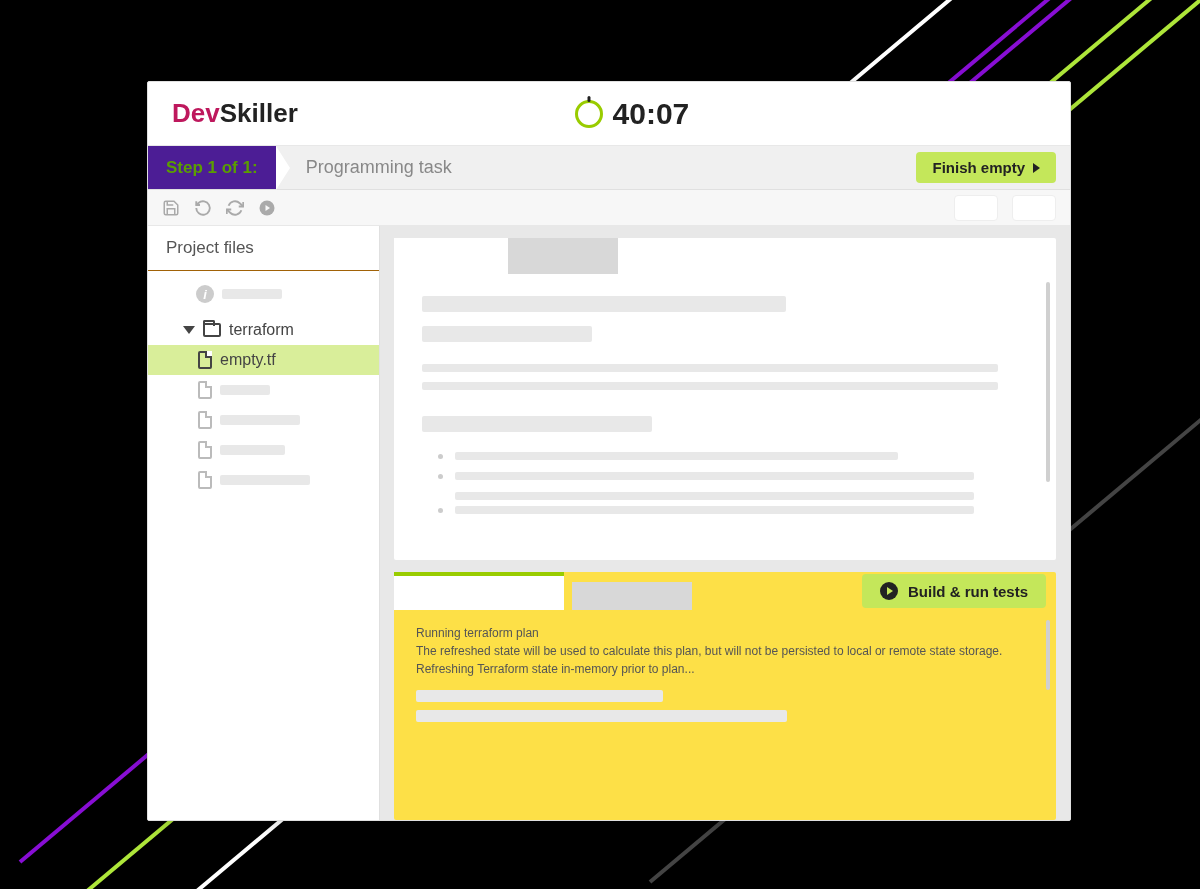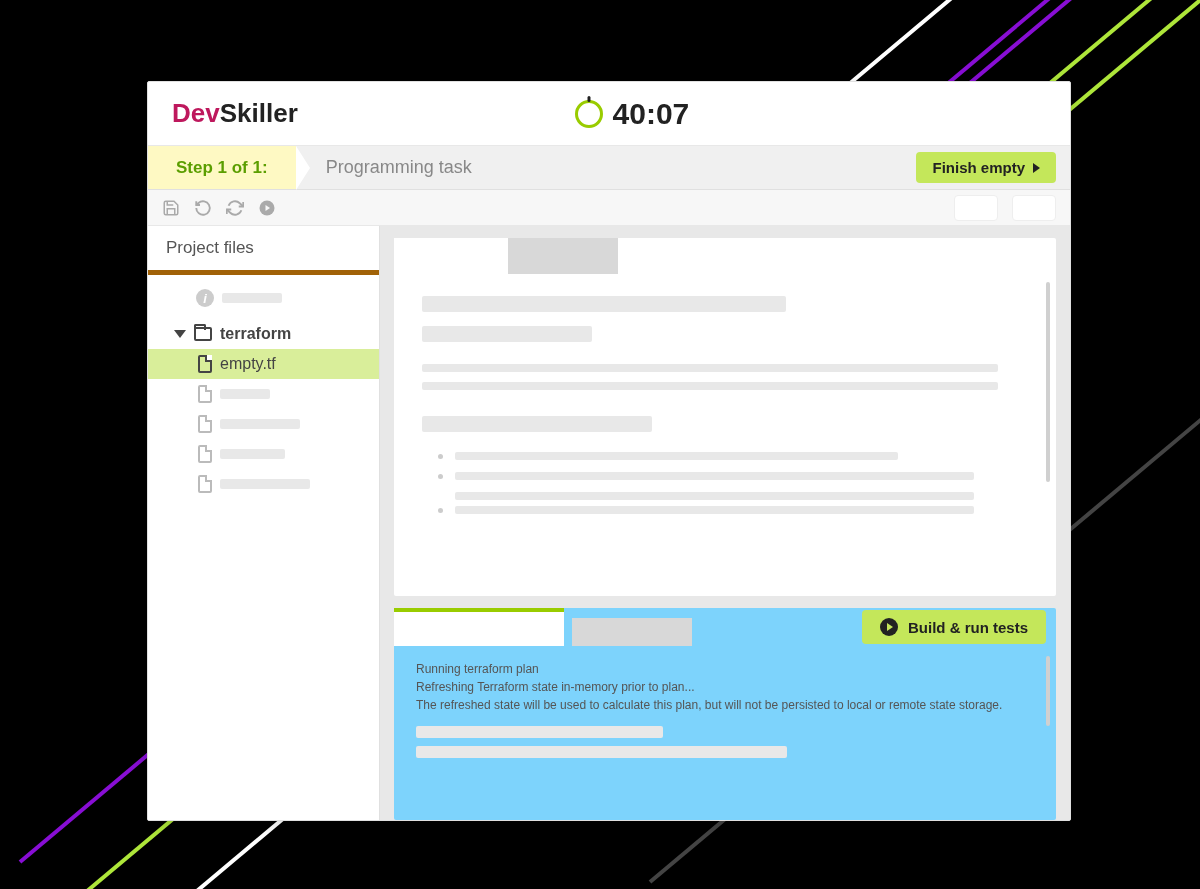--- a/index.html
+++ b/index.html
@@ -60,24 +60,24 @@
 .stepbar {
   height: 44px;
   background: #f0f0f0;
   border-bottom: 1px solid #e0e0e0;
   display: flex;
   align-items: center;
   padding: 0 14px 0 0;
 }
 .step-chip {
   height: 100%;
-  background: #fef9c3;
-  display: flex;
-  align-items: center;
-  padding: 0 28px;
+  background: #4c1d95;
+  display: flex;
+  align-items: center;
+  padding: 0 18px;
   position: relative;
   color: #5b9e00;
   font-weight: 600;
   font-size: 17px;
 }
 .step-chip::after {
   content: "";
   position: absolute;
   right: -14px; top: 0;
   border-top: 22px solid transparent;
@@ -135,21 +135,21 @@
   background: #fff;
   margin: 0;
   border-right: 1px solid #e0e0e0;
   display: flex;
   flex-direction: column;
 }
 .side-title {
   padding: 12px 18px;
   font-size: 17px;
   color: #555;
-  border-bottom: 5px solid #a16207;
+  border-bottom: 1px solid #a16207;
 }
 .tree { padding: 8px 0; }
 .tree-row {
   display: flex;
   align-items: center;
   gap: 8px;
   padding: 6px 18px;
   font-size: 16px;
   color: #444;
   cursor: pointer;
@@ -245,24 +245,24 @@
   position: absolute;
   right: 6px;
   top: 44px;
   width: 4px;
   height: 200px;
   background: #d0d0d0;
   border-radius: 2px;
 }
 
 .console-wrap {
-  background: #7dd3fc;
-  border-radius: 2px;
-  position: relative;
-  height: 212px;
+  background: #fde047;
+  border-radius: 2px;
+  position: relative;
+  height: 248px;
   display: flex;
   flex-direction: column;
 }
 .con-top {
   display: flex;
   align-items: center;
   height: 38px;
   position: relative;
 }
 .con-accent {
@@ -397,21 +397,21 @@
 
   <div class="body">
 
     <div class="sidebar">
       <div class="side-title">Project files</div>
       <div class="tree">
         <div class="tree-row indent1 dim">
           <span class="info-icon">i</span>
           <span class="ph-bar" style="width:60px;"></span>
         </div>
-        <div class="tree-row" style="padding-left:26px; margin-top:6px;font-weight:bold;">
+        <div class="tree-row" style="padding-left:35px; margin-top:6px;">
           <span class="caret-down"></span>
           <span class="folder-icon"></span>
           <span>terraform</span>
         </div>
         <div class="tree-row indent2 active">
           <span class="file-icon"></span>
           <span>empty.tf</span>
         </div>
         <div class="tree-row indent2 dim">
           <span class="file-icon"></span>
@@ -470,22 +470,22 @@
           <div class="con-tab2"></div>
           <button class="build-btn">
             <span class="play-circle">
                 <span class="play-tri"></span>
               </span>
             <span>Build &amp; run tests</span>
           </button>
         </div>
         <div class="con-body">
           <div>Running terraform plan</div>
+          <div>The refreshed state will be used to calculate this plan, but will not be persisted to local or remote state storage.</div>
           <div>Refreshing Terraform state in-memory prior to plan...</div>
-          <div>The refreshed state will be used to calculate this plan, but will not be persisted to local or remote state storage.</div>
           <div class="ph-bar" style="width:40%; height:12px;"></div>
           <div class="ph-bar" style="width:60%; height:12px; margin-top:8px;"></div>
           <div class="con-scroll"></div>
         </div>
       </div>
     </div>
   </div>
 
 </div>
 

